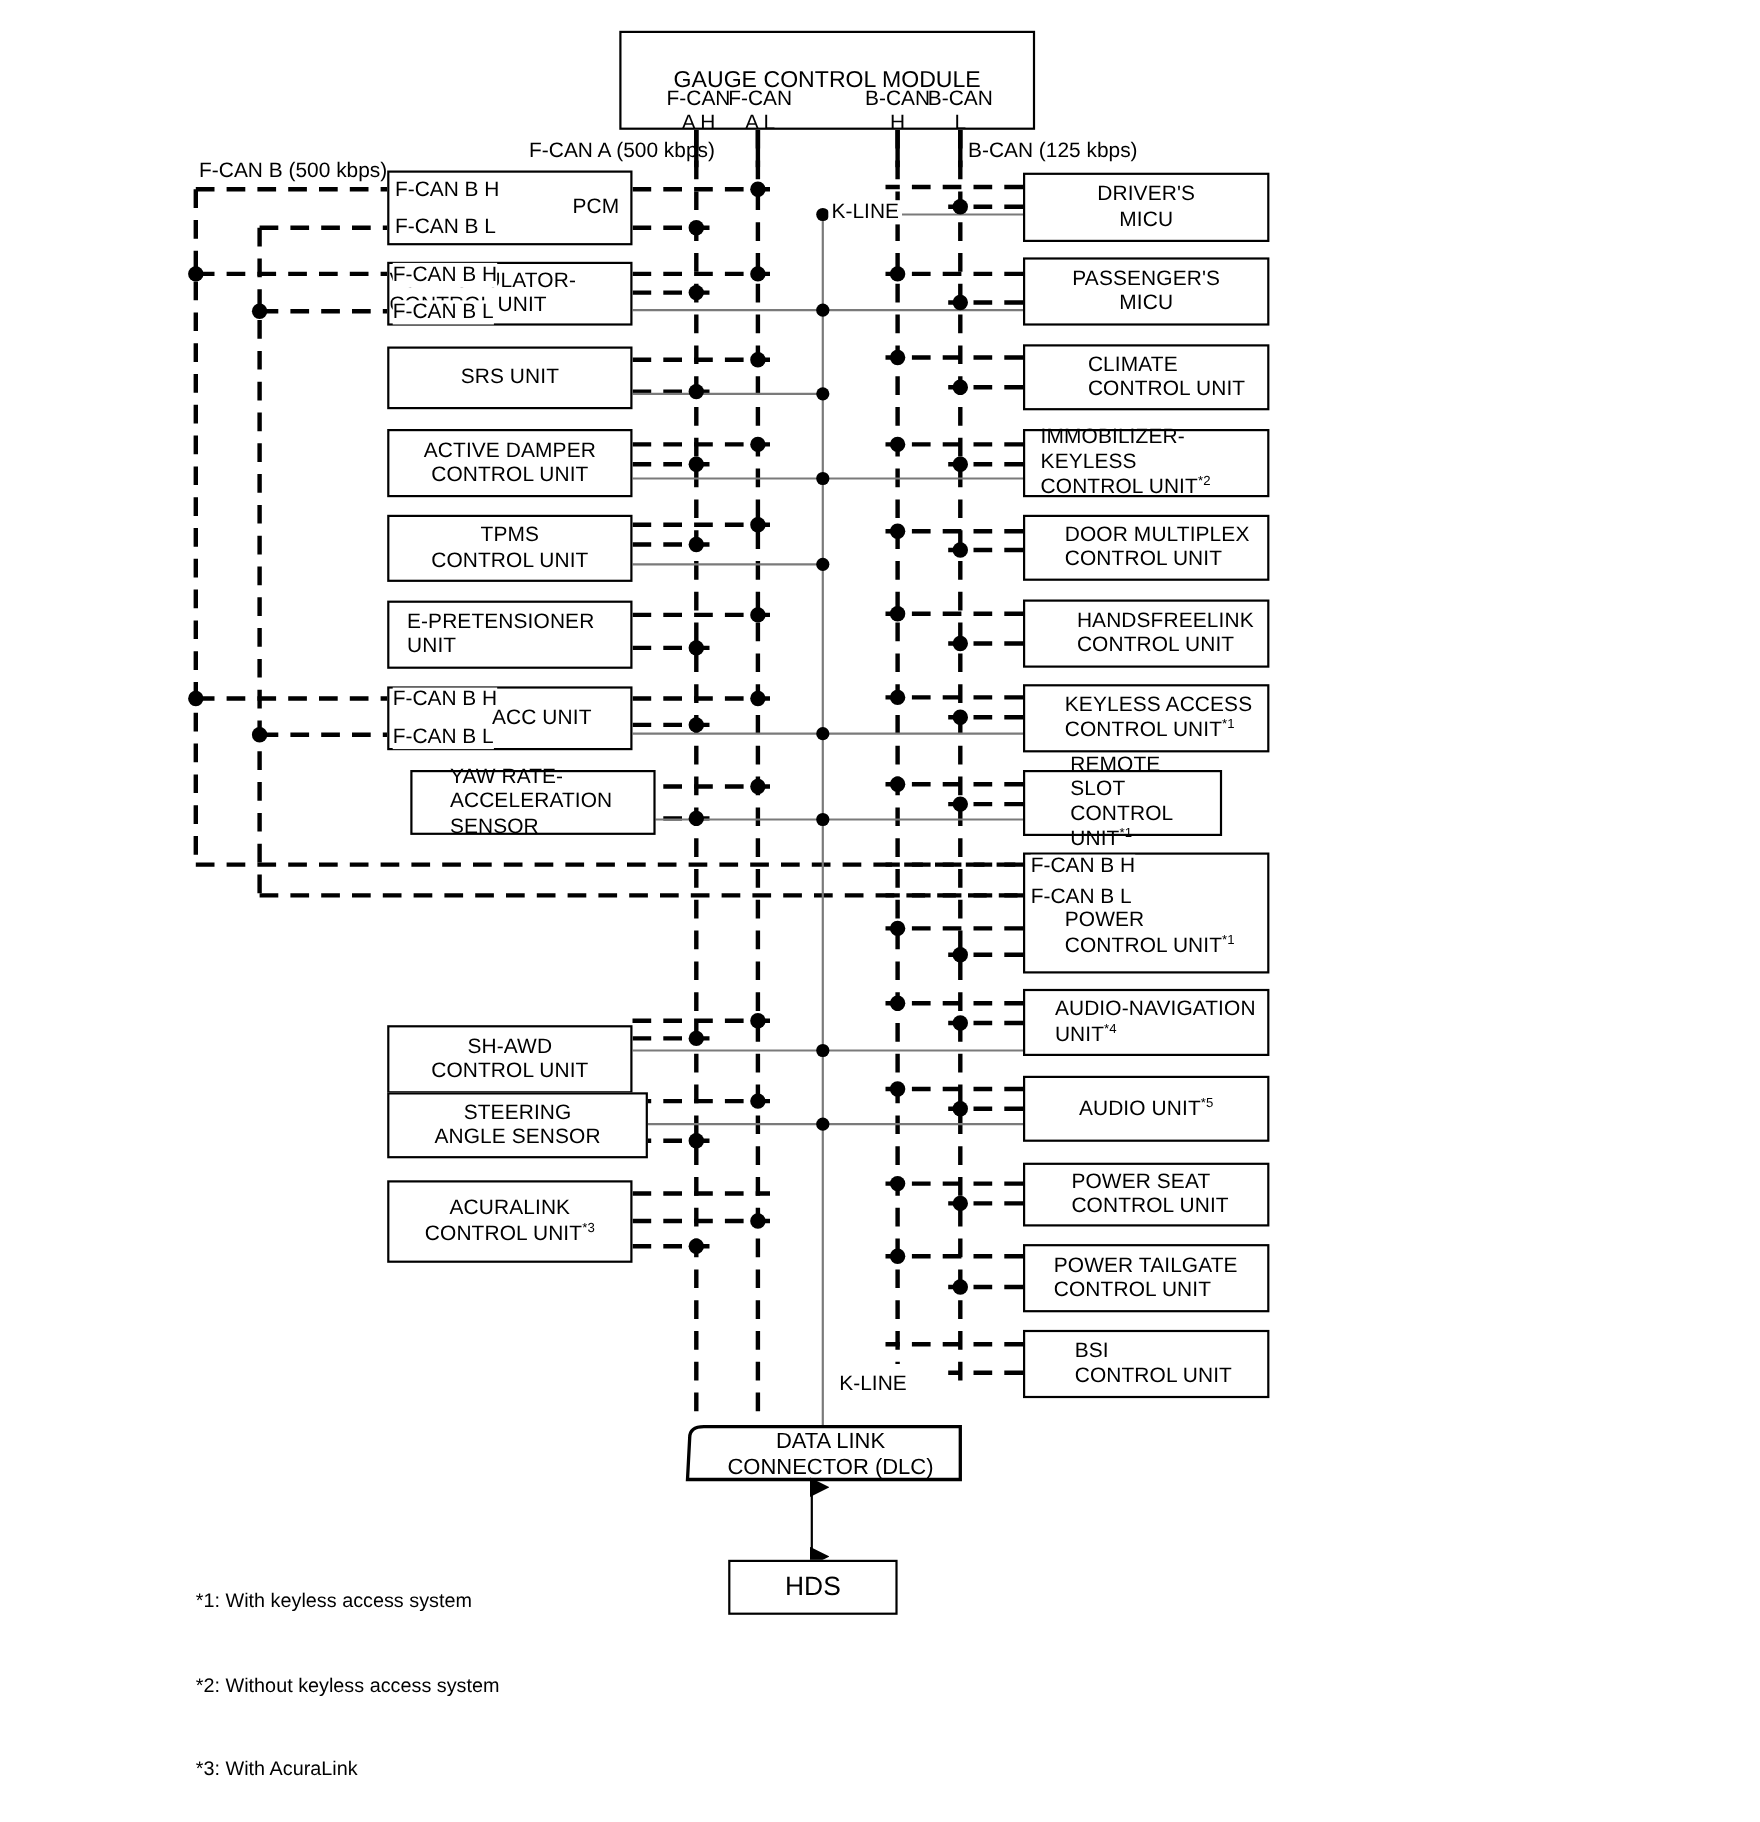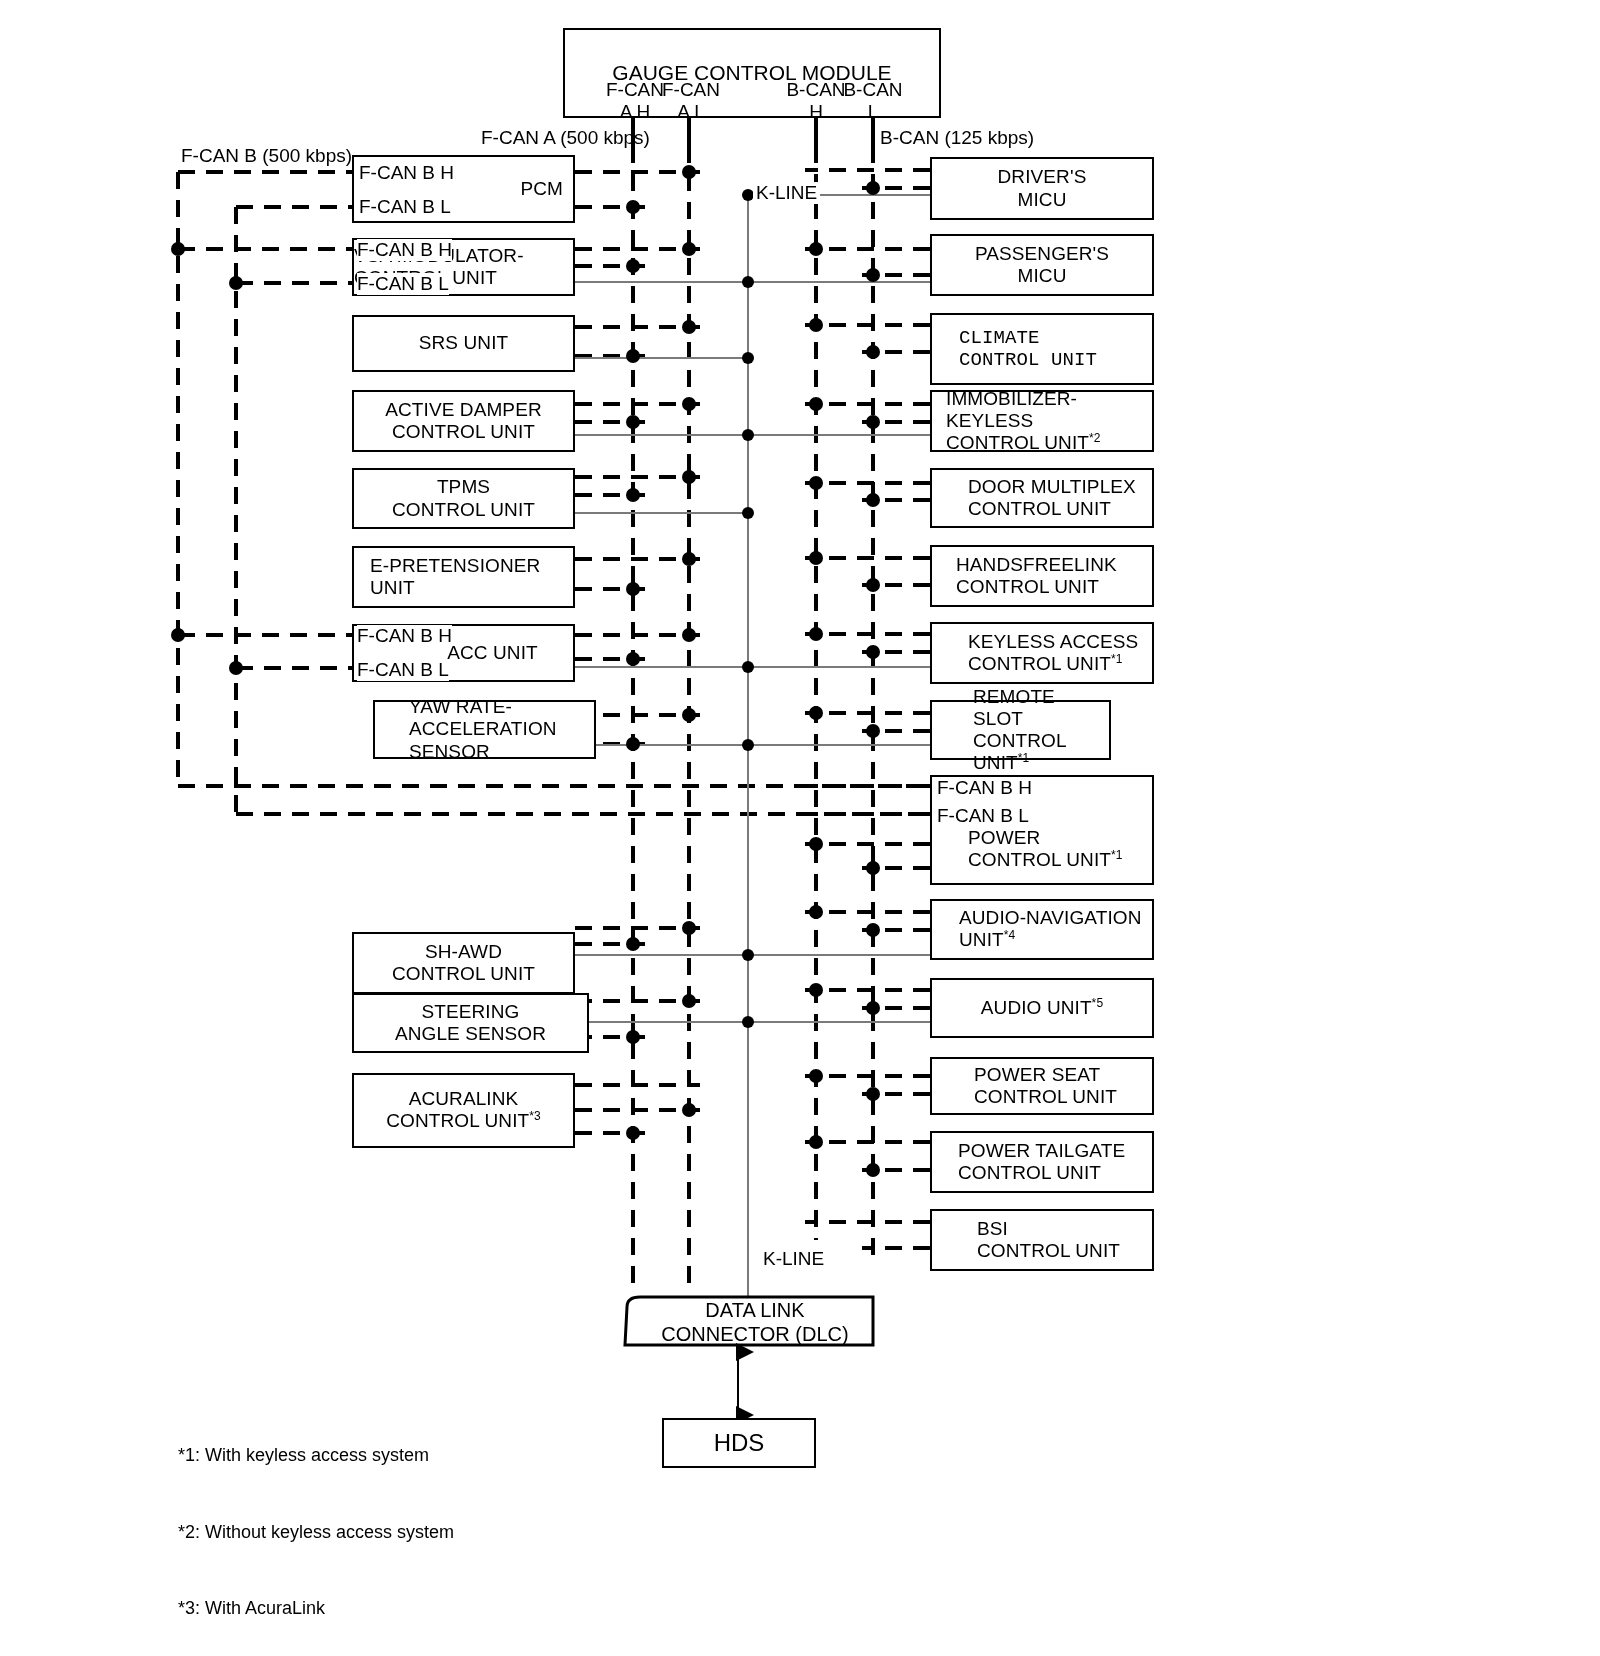--- a/index.html
+++ b/index.html
@@ -317,36 +317,36 @@
   <div class="box" style="left:930px;top:157px;width:224px;height:63px;">
     <span style="white-space:pre-line;">DRIVER'S
 MICU</span>
   </div>
 
   <div class="box" style="left:930px;top:234px;width:224px;height:62px;">
     <span style="white-space:pre-line;">PASSENGER'S
 MICU</span>
   </div>
 
-  <div class="box" style="left:930px;top:313px;width:224px;height:72px;justify-content:flex-start;padding-left:27px;font-family:Liberation Mono, monospace;">
+  <div class="box" style="left:930px;top:313px;width:224px;height:60px;justify-content:flex-start;padding-left:57px;">
     <span style="white-space:pre-line;text-align:left;">CLIMATE
 CONTROL UNIT</span>
   </div>
 
   <div class="box" style="left:930px;top:390px;width:224px;height:62px;justify-content:flex-start;padding-left:14px;">
     <span style="white-space:pre-line;text-align:left;"><span>IMMOBILIZER-KEYLESS
 CONTROL UNIT</span><span class="sup">*<span>2</span></span></span>
   </div>
 
   <div class="box" style="left:930px;top:468px;width:224px;height:60px;justify-content:flex-start;padding-left:36px;">
     <span style="white-space:pre-line;text-align:left;">DOOR MULTIPLEX
 CONTROL UNIT</span>
   </div>
 
-  <div class="box" style="left:930px;top:545px;width:224px;height:62px;justify-content:flex-start;padding-left:24px;">
+  <div class="box" style="left:930px;top:545px;width:224px;height:62px;justify-content:flex-start;padding-left:47px;">
     <span style="white-space:pre-line;text-align:left;">HANDSFREELINK
 CONTROL UNIT</span>
   </div>
 
   <div class="box" style="left:930px;top:622px;width:224px;height:62px;justify-content:flex-start;padding-left:36px;">
     <span style="white-space:pre-line;text-align:left;"><span>KEYLESS ACCESS
 CONTROL UNIT</span><span class="sup">*<span>1</span></span></span>
   </div>
 
   <div class="box" style="left:930px;top:700px;width:181px;height:60px;justify-content:flex-start;padding-left:41px;">

